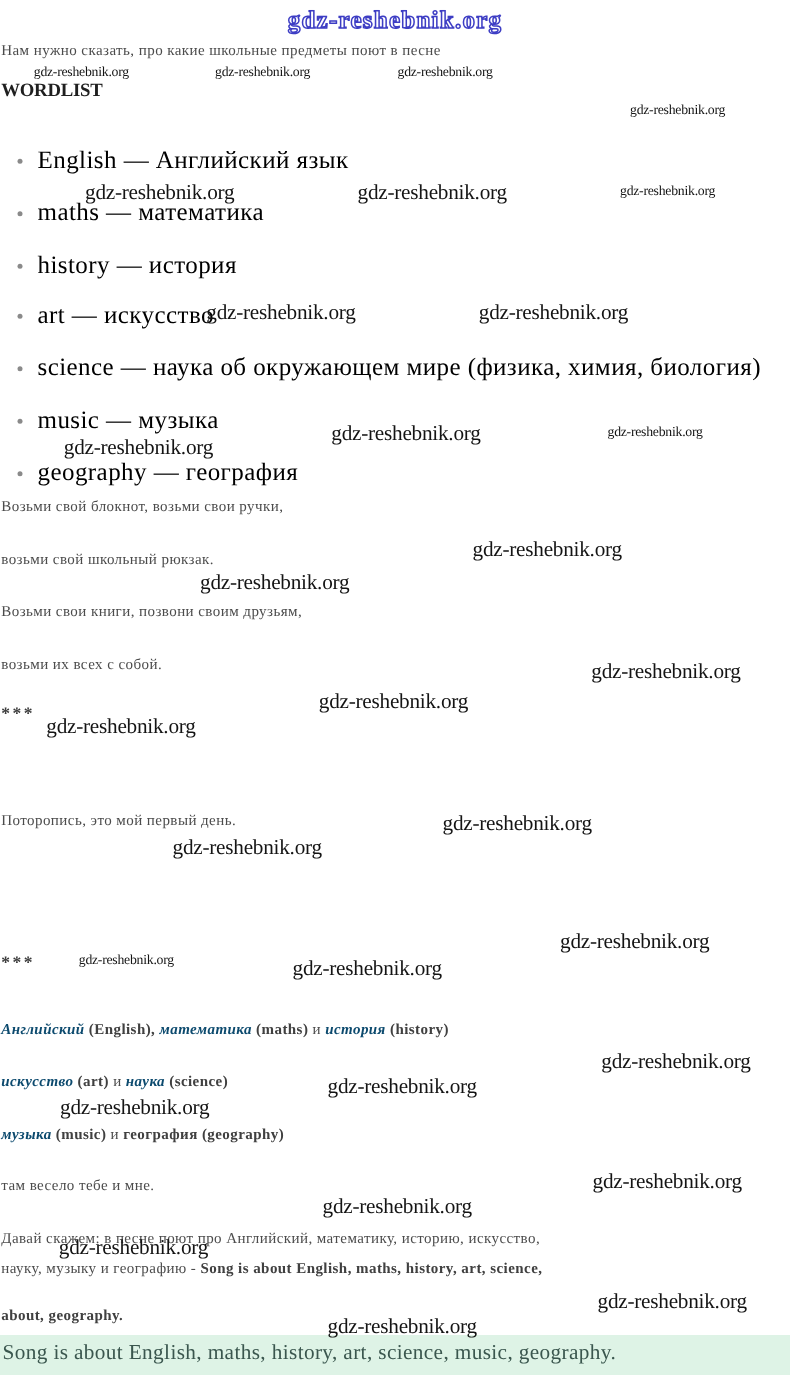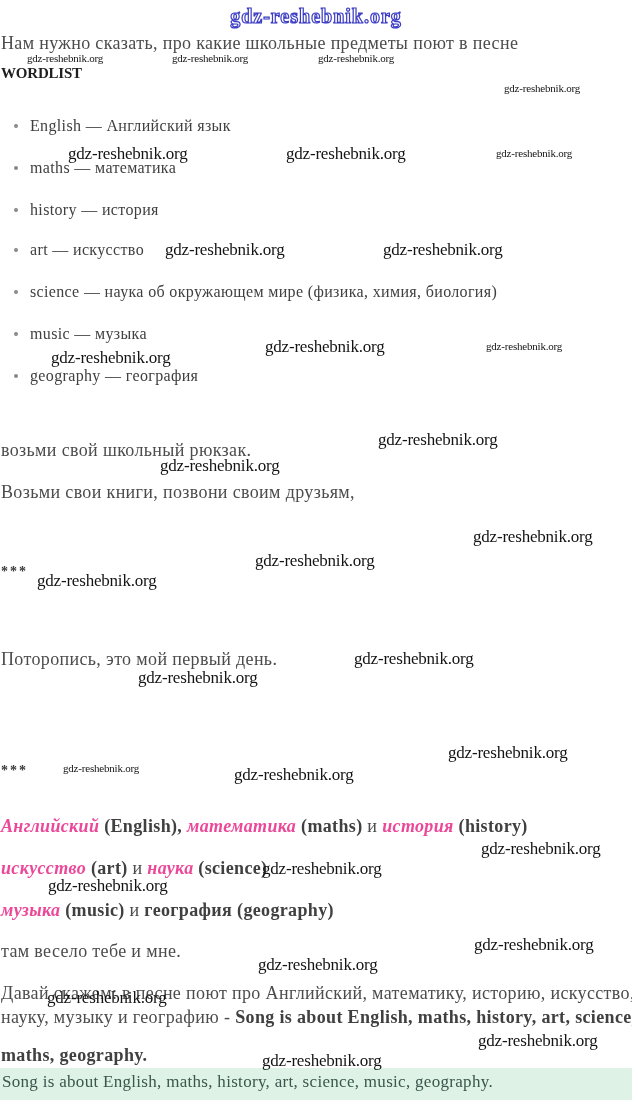--- a/index.html
+++ b/index.html
@@ -16,41 +16,41 @@
     text-align:center;
     font-size:20px;font-weight:700;letter-spacing:1px;
     color:#ffffff;
     -webkit-text-stroke:1.2px #3d3dc4;
     text-shadow:0 0 1px #9a9ae0;
     white-space:nowrap;
   }
   
   .line{
     position:absolute;left:1px;
-    font-size:18px;line-height:1.05;
+    font-size:12px;line-height:1.05;
     color:#4c4c4c;letter-spacing:0.35px;
     white-space:nowrap;
   }
   .stars{
     font-size:14px;font-weight:700;letter-spacing:2px;color:#3a3a3a;
   }
   .wordlist-title{
     position:absolute;top:65px;left:1px;
     font-size:15px;font-weight:700;color:#1f1f1f;letter-spacing:-0.2px;
   }
   .wl-item{position:absolute;left:14px;white-space:nowrap;}
   .bullet{
     display:inline-block;width:4px;height:4px;border-radius:50%;
     background:#8a8a8a;vertical-align:middle;margin-right:12px;margin-bottom:3px;
   }
   .wl-text{
-    font-size:16px;color:#404040;letter-spacing:0.35px;
+    font-size:20px;color:#000000;letter-spacing:0.35px;
   }
   
-  .seg-bi{font-weight:700;font-style:italic;color:#ec4899;}
+  .seg-bi{font-weight:700;font-style:italic;color:#0c4a6e;}
   .seg-b{font-weight:700;color:#404040;}
   .seg-r{font-weight:400;color:#4c4c4c;}
   
   .wm{
     position:absolute;color:#141414;white-space:nowrap;
     letter-spacing:-0.2px;
   }
   .wm-lg{font-size:17px;}
   .wm-sm{font-size:11px;}
   
@@ -76,34 +76,36 @@
   <div class="wordlist-title">WORDLIST</div>
 
   <div class="wl-item" style="top:117px"><span class="bullet"></span><span class="wl-text">English — Английский язык</span></div>
   <div class="wl-item" style="top:159px"><span class="bullet"></span><span class="wl-text">maths — математика</span></div>
   <div class="wl-item" style="top:201px"><span class="bullet"></span><span class="wl-text">history — история</span></div>
   <div class="wl-item" style="top:241px"><span class="bullet"></span><span class="wl-text">art — искусство</span></div>
   <div class="wl-item" style="top:283px"><span class="bullet"></span><span class="wl-text">science — наука об окружающем мире (физика, химия, биология)</span></div>
   <div class="wl-item" style="top:325px"><span class="bullet"></span><span class="wl-text">music — музыка</span></div>
   <div class="wl-item" style="top:367px"><span class="bullet"></span><span class="wl-text">geography — география</span></div>
 
+  <div class="line" style="top:399px">Возьми свой блокнот, возьми свои ручки,</div>
   <div class="line" style="top:441px">возьми свой школьный рюкзак.</div>
   <div class="line" style="top:483px">Возьми свои книги, позвони своим друзьям,</div>
+  <div class="line" style="top:525px">возьми их всех с собой.</div>
   <div class="line stars" style="top:565px">***</div>
   <div class="line" style="top:650px">Поторопись, это мой первый день.</div>
   <div class="line stars" style="top:764px">***</div>
 
   <div class="line" style="top:817px"><span class="seg-bi">Английский</span><span class="seg-b"> (English), </span><span class="seg-bi">математика</span><span class="seg-b"> (maths) </span><span class="seg-r">и </span><span class="seg-bi">история</span><span class="seg-b"> (history)</span></div>
   <div class="line" style="top:859px"><span class="seg-bi">искусство</span><span class="seg-b"> (art) </span><span class="seg-r">и </span><span class="seg-bi">наука</span><span class="seg-b"> (science)</span></div>
   <div class="line" style="top:942px">там весело тебе и мне.</div>
 
   <div class="line" style="top:901px"><span class="seg-bi">музыка</span><span class="seg-b"> (music) </span><span class="seg-r">и </span><span class="seg-b">география</span><span class="seg-b"> (geography)</span></div>
   <div class="line" style="top:984px">Давай скажем: в песне поют про Английский, математику, историю, искусство,</div>
   <div class="line" style="top:1008px"><span class="seg-r">науку, музыку и географию - </span><span class="seg-b">Song is about English, maths, history, art, science,</span></div>
-  <div class="line" style="top:1046px"><span class="seg-b">maths, geography.</span></div>
+  <div class="line" style="top:1046px"><span class="seg-b">about, geography.</span></div>
 
   <div class="footer-bar">
     <div class="footer-text">Song is about English, maths, history, art, science, music, geography.</div>
   </div>
 
   <div id="watermark-layer">
       <div class="wm wm-sm" style="left: 27px; top: 52px;">gdz-reshebnik.org</div>
       <div class="wm wm-sm" style="left: 172px; top: 52px;">gdz-reshebnik.org</div>
       <div class="wm wm-sm" style="left: 318px; top: 52px;">gdz-reshebnik.org</div>
       <div class="wm wm-sm" style="left: 504px; top: 82px;">gdz-reshebnik.org</div>

